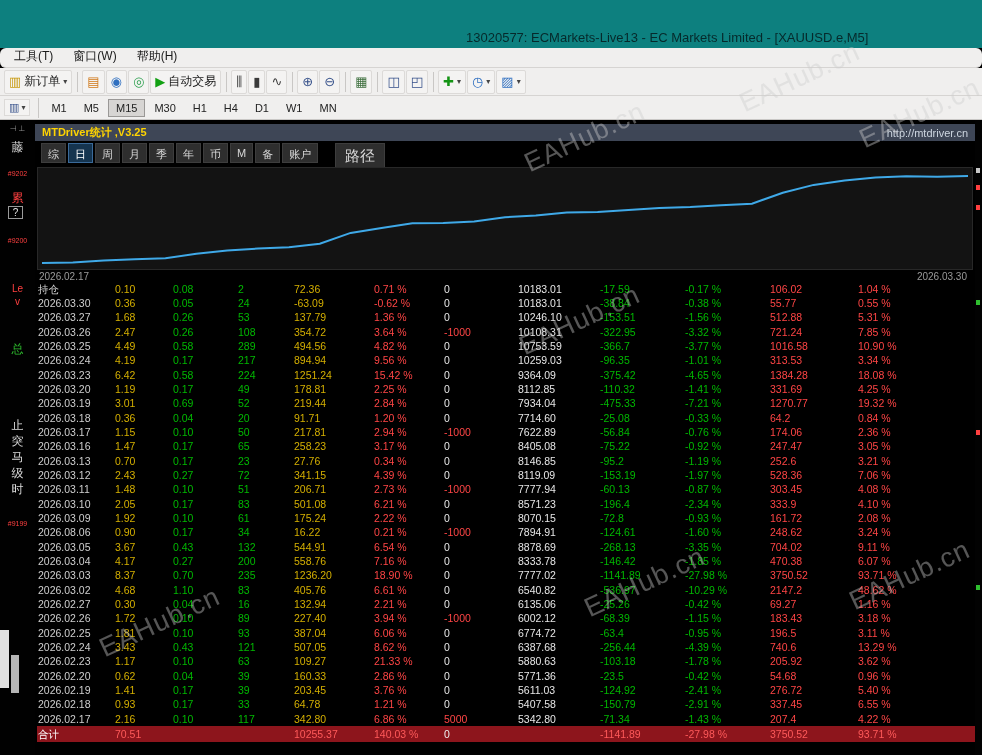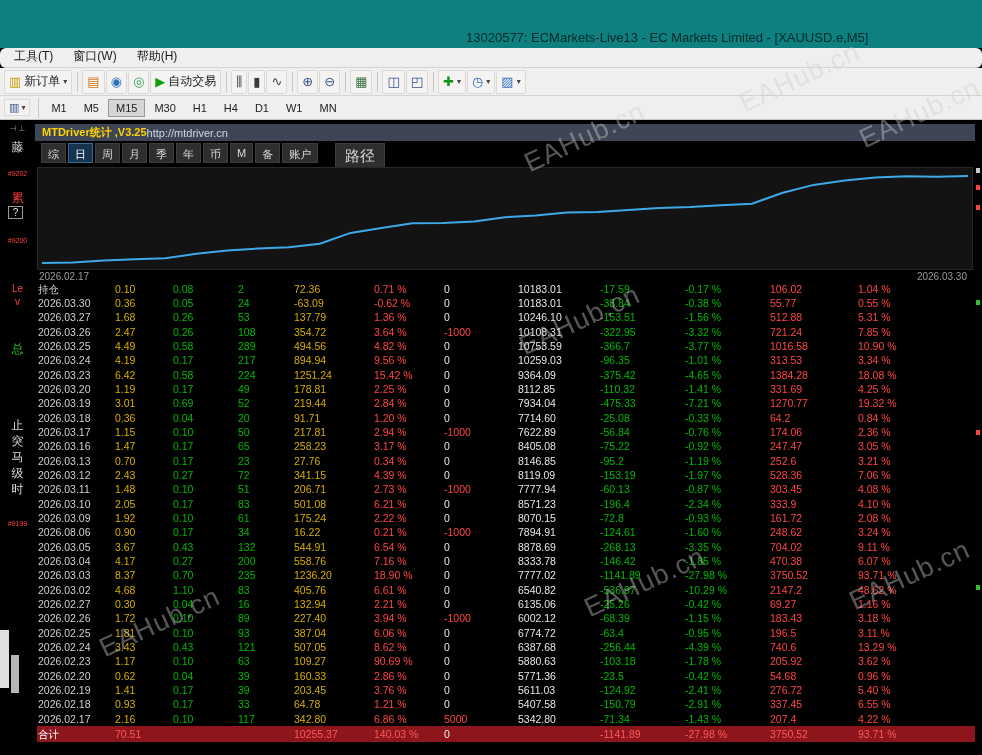--- a/index.html
+++ b/index.html
@@ -32,21 +32,21 @@
   
   .left-strip{left:0;top:120px;width:35px;height:635px;background:#010101;overflow:hidden;}
   .ls-item{position:absolute;left:0;width:35px;text-align:center;white-space:nowrap;}
   .ls-item.boxed{border:1px solid #9a9a9a;width:13px;left:8px;}
   .ls-rect{position:absolute;}
   .right-strip{left:975px;top:120px;width:7px;height:635px;background:#020202;overflow:hidden;}
   .rs-mark{position:absolute;left:1px;width:4px;height:5px;}
   
   .panel{left:35px;top:120px;width:940px;height:635px;background:#000;overflow:hidden;}
   .panel-header{position:absolute;left:0;top:4px;width:940px;height:17px;background:#3e4656;
-                display:flex;align-items:center;padding:0 7px;box-sizing:border-box;}
+                display:flex;justify-content:space-between;align-items:center;padding:0 7px;box-sizing:border-box;}
   .panel-title{color:#ffd400;font-size:11px;font-weight:bold;}
   .panel-url{color:#cdd5df;font-size:11px;}
   .tabs{position:absolute;left:6px;top:23px;height:20px;display:flex;gap:2px;}
   .tab{background:#2e2e2e;color:#d8d8d8;font-size:11px;padding:3px 6px;border:1px solid #3d3d3d;}
   .tab.active{background:#15344f;color:#fff;border:1px solid #3a6a9a;}
   .path-btn{position:absolute;left:300px;top:23px;background:#2e2e2e;color:#d8d8d8;font-size:15px;
             padding:3px 9px;border:1px solid #3d3d3d;}
   .chart{position:absolute;left:2px;top:47px;width:936px;height:103px;background:#131313;
          border:1px solid #282828;box-sizing:border-box;}
   .chart svg{width:100%;height:100%;display:block;}
@@ -582,21 +582,21 @@
         <div class="tcell c-mflr">-4.39 %</div>
         <div class="tcell c-mfp">740.6</div>
         <div class="tcell c-mfpr">13.29 %</div>
       </div>
       <div class="trow data-row">
         <div class="tcell c-date">2026.02.23</div>
         <div class="tcell c-lots">1.17</div>
         <div class="tcell c-maxlots">0.10</div>
         <div class="tcell c-count">63</div>
         <div class="tcell c-pl">109.27</div>
-        <div class="tcell c-pct">90.69 %</div>
+        <div class="tcell c-pct">21.33 %</div>
         <div class="tcell c-inout">0</div>
         <div class="tcell c-balance">5880.63</div>
         <div class="tcell c-mfl">-103.18</div>
         <div class="tcell c-mflr">-1.78 %</div>
         <div class="tcell c-mfp">205.92</div>
         <div class="tcell c-mfpr">3.62 %</div>
       </div>
       <div class="trow data-row">
         <div class="tcell c-date">2026.02.20</div>
         <div class="tcell c-lots">0.62</div>

